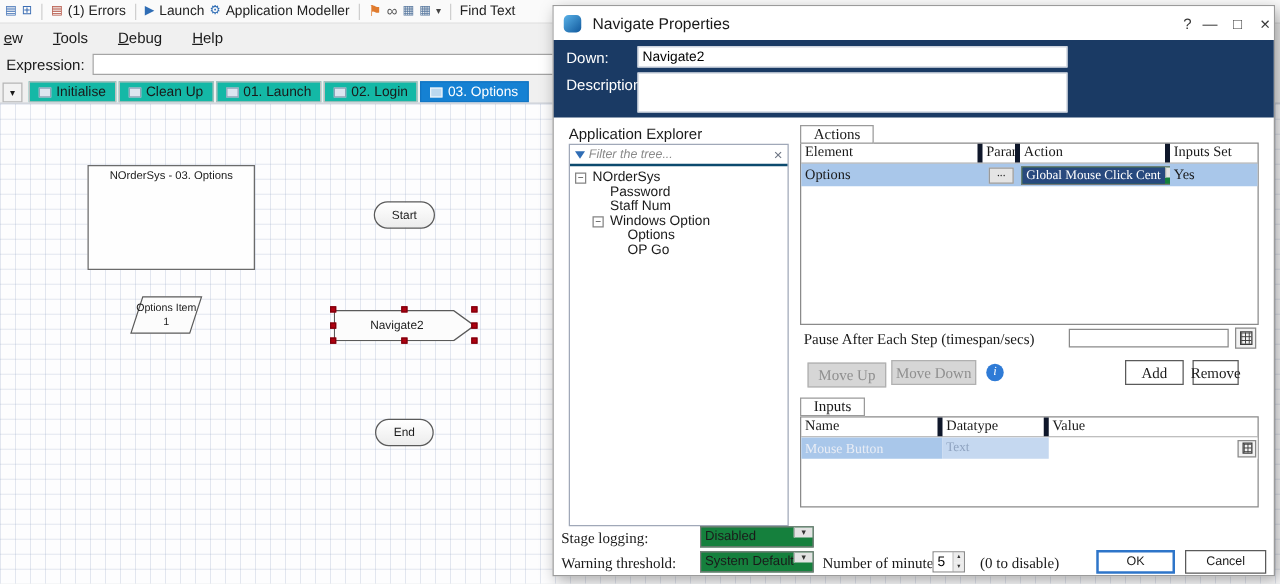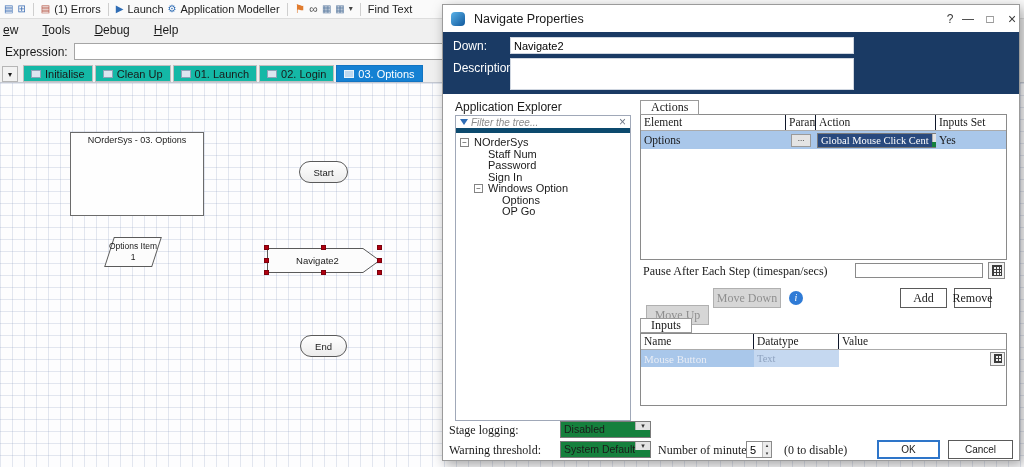--- a/index.html
+++ b/index.html
@@ -41,37 +41,37 @@
   #dlg-appicon{width:14px;height:14px;border-radius:4px;background:linear-gradient(135deg,#5ab2e8,#10589c)}
   #dlg-title{margin-left:9px;font-size:12.5px}
   .winbtn{position:absolute;top:0;width:18px;height:27px;display:flex;align-items:center;justify-content:center;font-size:12px;color:#3a3a3a;cursor:default}
   #dlg-header{position:absolute;left:0;top:27px;width:100%;height:62px;background:#1a3a64}
   #dlg-header label{position:absolute;color:#fff;font-size:12px}
   #name-input{position:absolute;left:67px;top:5px;width:344px;height:17px;border:1px solid #cfd6e0;font-size:11px;padding:0 3px}
   #desc-input{position:absolute;left:67px;top:26px;width:344px;height:32px;border:1px solid #cfd6e0;resize:none;font-size:11px;padding:1px 3px;font-family:"Liberation Sans",sans-serif}
 
   #explorer-title{position:absolute;left:12px;top:95px;font-weight:normal;font-size:12px}
   #explorer{position:absolute;left:12px;top:110px;width:176px;height:306px;border:1px solid #a0a8b8;background:#fff}
-  #filter-row{height:17px;border-bottom:5px solid #0c4a6e;display:flex;align-items:center;gap:3px;padding:0 4px}
+  #filter-row{height:17px;border-bottom:2px solid #0c4a6e;display:flex;align-items:center;gap:3px;padding:0 4px}
   #filter-icon{width:0;height:0;border-left:4px solid transparent;border-right:4px solid transparent;border-top:6px solid #2f6db5}
   #filter-input{flex:1;border:none;outline:none;font-size:10px;font-style:italic;color:#666;min-width:0}
   #filter-input::placeholder{color:#8a8a8a;font-style:italic}
   #filter-clear{color:#6d7584;font-size:12px;line-height:12px}
   #tree{padding:4px 2px;font-size:11px}
   .tree-row{position:relative;height:11.5px;line-height:11px;white-space:nowrap}
   .tree-row .lbl{position:absolute;top:0}
   .bold{font-weight:normal}
   .expander{position:absolute;top:1px;width:9px;height:9px;border:1px solid #848484;background:#fff;
             display:flex;align-items:center;justify-content:center;font-size:8px;line-height:7px;color:#333}
 
   .gbtab{position:absolute;background:#fff;border:1px solid #9a9a9a;font-family:"Liberation Serif",serif;font-size:12px;
          height:15px;line-height:13px;padding:0 10px;z-index:2}
   .grid-box{position:absolute;border:1px solid #8a8a8a;background:#fff;font-family:"Liberation Serif",serif}
   .grid-head{display:flex;height:16px;border-bottom:1px solid #ababab}
-  .th{border-right:1px solid #0f172a;padding:0 3px;font-size:11.5px;line-height:15px;overflow:hidden;white-space:nowrap}
+  .th{border-right:4px solid #0f172a;padding:0 3px;font-size:11.5px;line-height:15px;overflow:hidden;white-space:nowrap}
   .grid-row{display:flex;height:18px;background:#a9c7ea;align-items:center}
   .td{padding:0 3px;font-size:11.5px;overflow:hidden;white-space:nowrap;height:100%;display:flex;align-items:center}
   .combo{display:flex;align-items:flex-start;border:1px solid #7b7b7b;background:#15803d}
   .combo .val{flex:1;font-size:10.5px;padding:1px 3px;white-space:nowrap;overflow:hidden}
   .combo .cbtn{width:15px;background:#e3e3e3;border-left:1px solid #b0b0b0;display:flex;align-items:center;justify-content:center;font-size:7px;color:#333}
   .combo .val.sel{background:#28497e;color:#fff}
   .calc-btn{position:absolute;width:17px;height:17px;border:1px solid #8a8a8a;background:#f2f2f2;display:flex;align-items:center;justify-content:center}
   .calc-ic{width:10px;height:11px;border:1px solid #3c3c3c;background-image:linear-gradient(#3c3c3c 1px,transparent 1px),linear-gradient(90deg,#3c3c3c 1px,transparent 1px);background-size:3px 3px;background-position:0 3px}
   .btn{position:absolute;display:flex;align-items:center;justify-content:center;font-family:"Liberation Serif",serif;font-size:12px;background:#fff;border:1px solid #5a5a5a}
   .btn.disabled{background:#d6d6d6;border-color:#b0b0b0;color:#8f8f8f}
@@ -209,27 +209,24 @@
       <span id="filter-icon"></span>
       <input id="filter-input" placeholder="Filter the tree..." style="">
       <span id="filter-clear">×</span>
     </div>
     <div id="tree">
       <div class="tree-row">
         <span class="expander" style="left:2px">−</span>
         <span class="lbl bold" style="left:16px">NOrderSys</span>
       </div>
       <div class="tree-row">
+        <span class="lbl" style="left:30px">Password</span>
+      </div>
+      <div class="tree-row">
         <span class="lbl" style="left:30px">Staff Num</span>
-      </div>
-      <div class="tree-row">
-        <span class="lbl" style="left:30px">Password</span>
-      </div>
-      <div class="tree-row">
-        <span class="lbl" style="left:30px">Sign In</span>
       </div>
       <div class="tree-row">
         <span class="expander" style="left:16px">−</span>
         <span class="lbl bold" style="left:30px">Windows Option</span>
       </div>
       <div class="tree-row">
         <span class="lbl bold" style="left:44px">Options</span>
       </div>
       <div class="tree-row">
         <span class="lbl" style="left:44px">OP Go</span>
@@ -259,21 +256,21 @@
       <div class="td" style="flex:1">Yes</div>
     </div>
   </div>
 
   <div class="serif-lbl" style="left:200px;top:259px">Pause After Each Step (timespan/secs)</div>
   <input class="abs" style="left: 412px; top: 258px; width: 128px; height: 15px; border: 1px solid rgb(138, 138, 138); font-size: 10px;" value="">
   <div class="calc-btn" style="left:545px;top:257px">
     <span class="calc-ic"></span>
   </div>
 
-  <div class="btn disabled" style="left:203px;top:300px;width:63px;height:20px">Move Up</div>
+  <div class="btn disabled" style="left:203px;top:285px;width:63px;height:20px">Move Up</div>
   <div class="btn disabled" style="left:270px;top:283px;width:68px;height:20px">Move Down</div>
   <div id="info-icon" style="left:346px;top:286px">i</div>
   <div class="btn" style="left:457px;top:283px;width:47px;height:20px">Add</div>
   <div class="btn" style="left:511px;top:283px;width:37px;height:20px">Remove</div>
 
   <div class="gbtab" style="left:197px;top:313px">Inputs</div>
   <div class="grid-box" style="left:197px;top:328px;width:367px;height:73px">
     <div class="grid-head">
       <div class="th" style="width:113px">Name</div>
       <div class="th" style="width:85px">Datatype</div>

